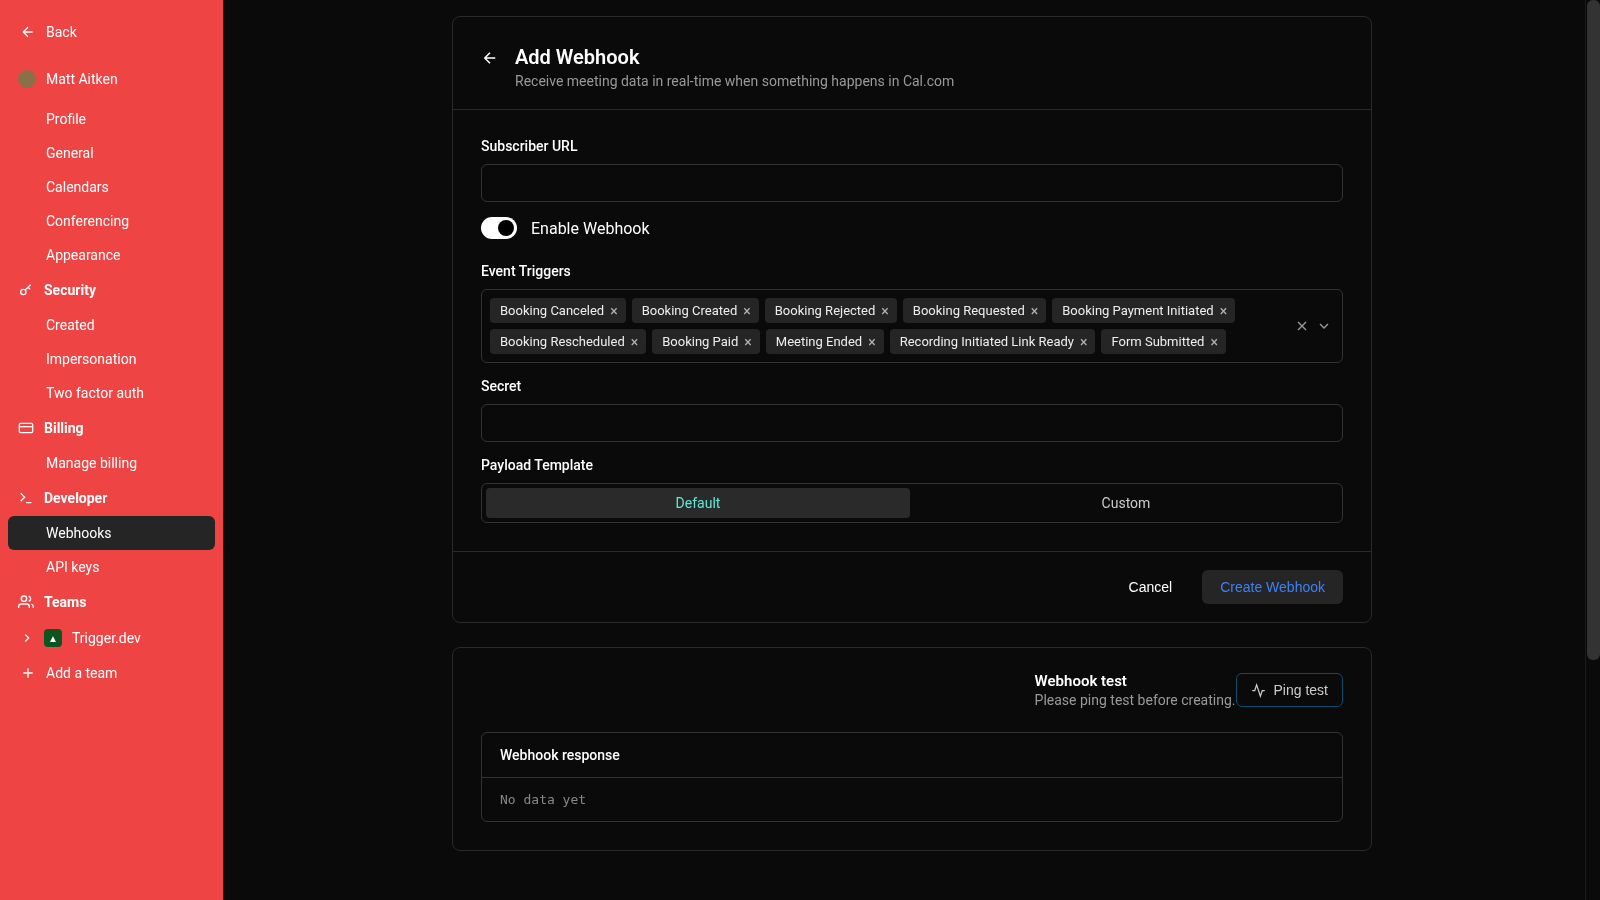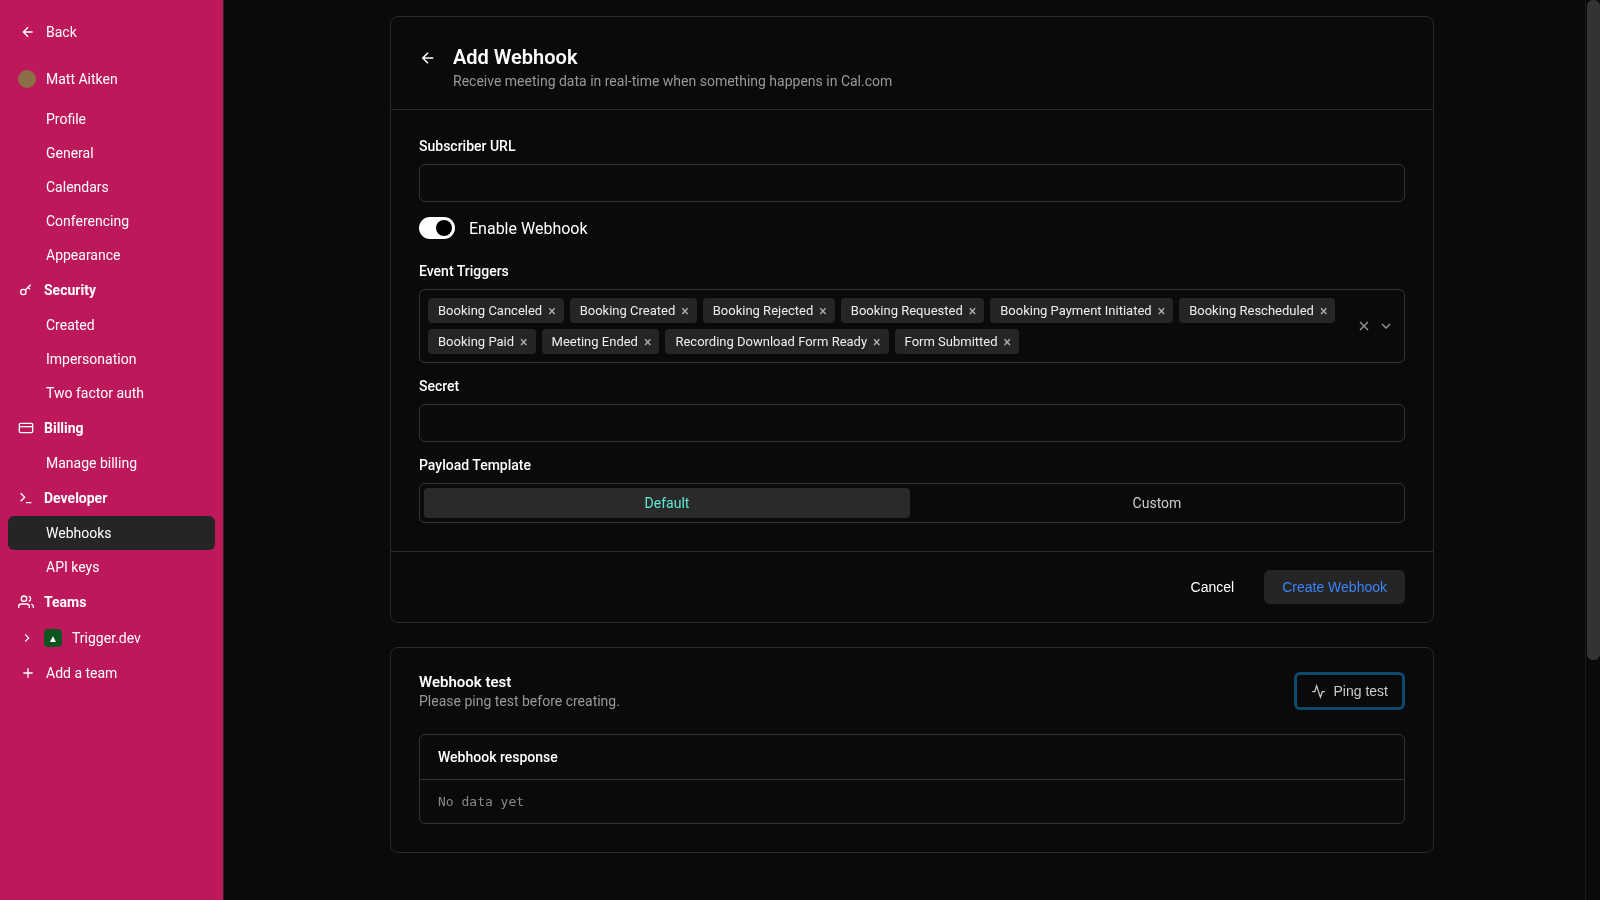--- a/index.html
+++ b/index.html
@@ -1,33 +1,33 @@
 <!DOCTYPE html>
 <html><head>
 <meta charset="utf-8">
 <style>
 * { margin: 0; padding: 0; box-sizing: border-box; }
 body { font-family: -apple-system, BlinkMacSystemFont, "Segoe UI", Roboto, sans-serif; background: #000; color: #fff; width: 1600px; height: 900px; overflow: hidden; display: flex; }
-.sidebar { width: 224px; background: #be185d; border-right: 1px solid #222; display: flex; flex-direction: column; padding: 14px 8px; font-size: 14px; }
+.sidebar { width: 224px; background: #ef4444; border-right: 1px solid #222; display: flex; flex-direction: column; padding: 14px 8px; font-size: 14px; }
 .back-btn { display: flex; align-items: center; gap: 10px; padding: 10px 12px; color: #fff; cursor: pointer; }
 .back-btn svg { width: 16px; height: 16px; }
 .user-row { display: flex; align-items: center; gap: 10px; padding: 12px 10px; margin-top: 8px; }
 .avatar { width: 18px; height: 18px; border-radius: 50%; background: #8b6f47; display: inline-block; }
 .nav-section { margin-top: 2px; }
 .section-header { display: flex; align-items: center; gap: 10px; padding: 10px 10px; color: #fff; font-weight: 700; }
 .section-header svg { width: 16px; height: 16px; }
 .nav-item { display: block; padding: 9px 10px 9px 38px; color: #fff; cursor: pointer; border-radius: 6px; font-weight: 400; }
 .nav-item.active { background: #252525; }
 .team-row { display: flex; align-items: center; gap: 10px; padding: 9px 10px 9px 12px; cursor: pointer; }
 .team-row svg { width: 14px; height: 14px; }
 .team-logo { width: 18px; height: 18px; border-radius: 4px; background: #0d5520; display: flex; align-items: center; justify-content: center; font-size: 10px; }
 .add-team { display: flex; align-items: center; gap: 10px; padding: 9px 10px 9px 12px; cursor: pointer; }
 .add-team svg { width: 16px; height: 16px; }
 .main { flex: 1; background: #0a0a0a; overflow-y: auto; padding: 16px 0 40px 0; }
-.main-inner { width: 1044px; margin: 0 auto; }
+.main-inner { width: 920px; margin: 0 auto; }
 .card { border: 1px solid #2a2a2a; border-radius: 8px; background: #0a0a0a; }
 .card-header { display: flex; align-items: flex-start; gap: 16px; padding: 28px 28px 20px 28px; }
 .card-header-back svg { width: 18px; height: 18px; margin-top: 4px; }
 .card-title { font-size: 20px; font-weight: 600; margin-bottom: 4px; }
 .card-subtitle { font-size: 14px; color: #999; }
 .card-body { border-top: 1px solid #2a2a2a; padding: 28px; }
 .field { margin-bottom: 15px; }
 .label { display: block; font-size: 14px; color: #fff; margin-bottom: 10px; font-weight: 500; }
 .input { width: 100%; height: 38px; background: #0a0a0a; border: 1px solid #333; border-radius: 6px; padding: 0 12px; color: #fff; font-size: 14px; }
 .toggle-row { display: flex; align-items: center; gap: 14px; margin-bottom: 24px; }
@@ -39,24 +39,24 @@
 .tag-controls { position: absolute; right: 10px; top: 50%; transform: translateY(-50%); display: flex; gap: 6px; align-items: center; }
 .tag-controls svg { width: 16px; height: 16px; color: #999; }
 .seg { display: flex; border: 1px solid #333; border-radius: 6px; padding: 4px; gap: 4px; }
 .seg-item { flex: 1; text-align: center; padding: 7px 0; font-size: 14px; border-radius: 4px; cursor: pointer; color: #ccc; }
 .seg-item.active { background: #2a2a2a; color: #5eead4; }
 .card-footer { border-top: 1px solid #2a2a2a; padding: 18px 28px; display: flex; justify-content: flex-end; gap: 12px; }
 .btn { padding: 9px 18px; border-radius: 6px; font-size: 14px; cursor: pointer; border: none; font-weight: 500; }
 .btn-ghost { background: transparent; color: #fff; }
 .btn-primary { background: #252525; color: #3b82f6; }
 .card2 { margin-top: 24px; }
-.test-header { padding: 24px 28px; display: flex; justify-content: space-between; align-items: center; }
+.test-header { padding: 24px 28px; display: flex; justify-content: flex-end; align-items: center; }
 .test-title { font-size: 15px; font-weight: 600; }
 .test-sub { font-size: 14px; color: #999; margin-top: 2px; }
-.ping-btn { display: flex; align-items: center; gap: 8px; border: 3px solid #0c4a6e; background: transparent; color: #ccc; padding: 8px 14px; border-radius: 6px; cursor: pointer; font-size: 14px; }
+.ping-btn { display: flex; align-items: center; gap: 8px; border: 1px solid #0c4a6e; background: transparent; color: #ccc; padding: 8px 14px; border-radius: 6px; cursor: pointer; font-size: 14px; }
 .ping-btn svg { width: 15px; height: 15px; }
 .response-box { margin: 0 28px 28px 28px; border: 1px solid #333; border-radius: 6px; overflow: hidden; }
 .response-head { padding: 14px 18px; border-bottom: 1px solid #333; font-size: 14px; font-weight: 500; }
 .response-body { padding: 14px 18px; font-family: ui-monospace, Menlo, monospace; font-size: 13px; color: #888; }
 .scrollbar-track { position: fixed; right: 0; top: 0; width: 15px; height: 100%; background: #0a0a0a; border-left: 1px solid #1a1a1a; }
 .scrollbar-thumb { position: absolute; width: 13px; left: 1px; background: #333; border-radius: 6px; height: 660px; top: 0; }
 </style>
 </head>
 <body>
 
@@ -187,21 +187,21 @@
               </div>
             <div class="tag">
                 <span>Booking Paid</span>
                 <span class="tag-x">×</span>
               </div>
             <div class="tag">
                 <span>Meeting Ended</span>
                 <span class="tag-x">×</span>
               </div>
             <div class="tag">
-                <span>Recording Download Form Ready</span>
+                <span>Recording Initiated Link Ready</span>
                 <span class="tag-x">×</span>
               </div>
             <div class="tag">
                 <span>Form Submitted</span>
                 <span class="tag-x">×</span>
               </div>
             <div class="tag-controls">
               <svg viewBox="0 0 24 24" fill="none" stroke="currentColor" stroke-width="2">
                   <path d="M18 6L6 18M6 6l12 12"></path>
                 </svg>

